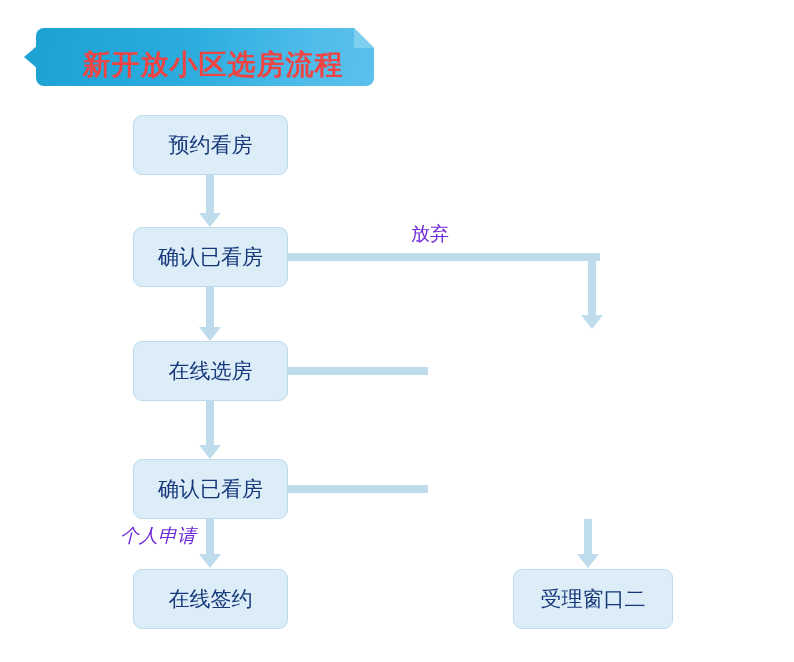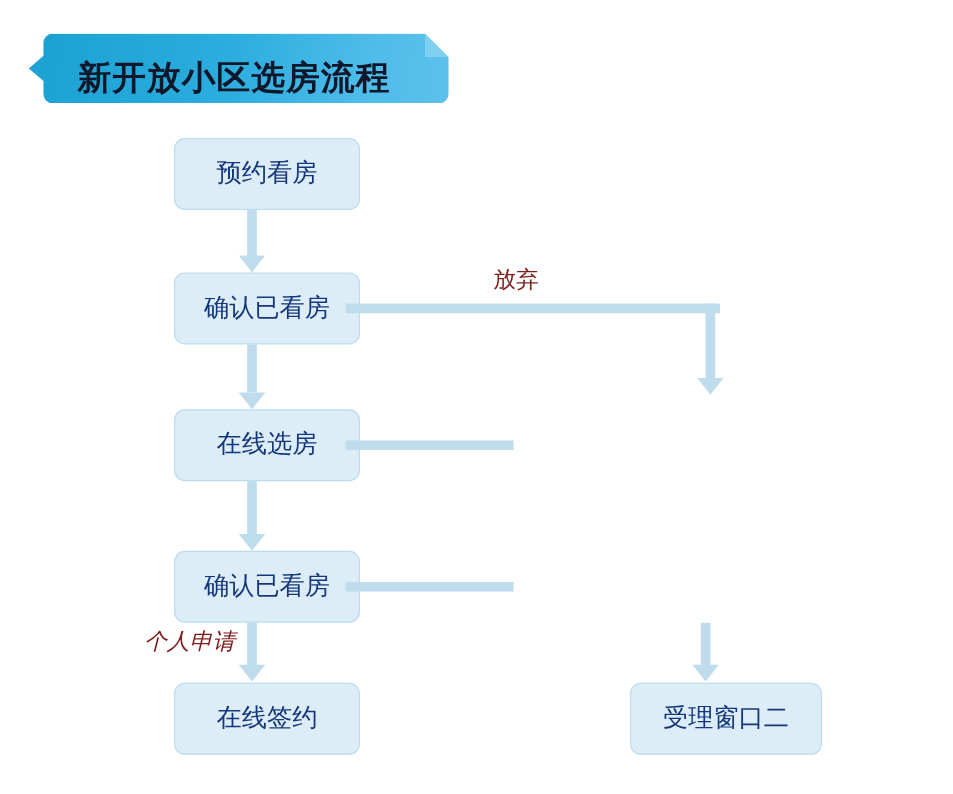--- a/index.html
+++ b/index.html
@@ -58,28 +58,28 @@
     left: 330px;
     top: 0px;
     width: 20px;
     height: 20px;
     background: #7fcff0;
     -webkit-clip-path: polygon(0 0, 20px 20px, 0 20px);
     clip-path: polygon(0 0, 20px 20px, 0 20px);
   }
   .banner-text {
     position: absolute;
-    left: 12px;
+    left: 30px;
     top: 0px;
     width: 318px;
     height: 73px;
     display: flex;
     align-items: center;
     justify-content: center;
-    color: #0f172a;
+    color: #ef4444;
     font-size: 28px;
     font-weight: bold;
     letter-spacing: 1px;
     white-space: nowrap;
   }
 
   
   .node {
     position: absolute;
     box-sizing: border-box;
@@ -88,21 +88,20 @@
     border-radius: 9px;
     display: flex;
     align-items: center;
     justify-content: center;
     text-align: right;
     color: #16387a;
     font-size: 21px;
     line-height: 1.28;
     padding: 2px 12px;
     white-space: pre-line;
-    margin-left: 12px;
   }
 
   
   .vline {
     position: absolute;
     background: #bedcec;
     width: 8px;
   }
   .hline {
     position: absolute;
@@ -114,21 +113,21 @@
     width: 0;
     height: 0;
     border-left: 11px solid transparent;
     border-right: 11px solid transparent;
     border-top: 14px solid #bedcec;
   }
 
   
   .edge-label {
     position: absolute;
-    color: #7f1d1d;
+    color: #6d28d9;
     font-size: 19px;
     line-height: 1.22;
     text-align: center;
     white-space: pre-line;
   }
 </style>
 </head>
 <body>
 
 <div id="flow-root">

